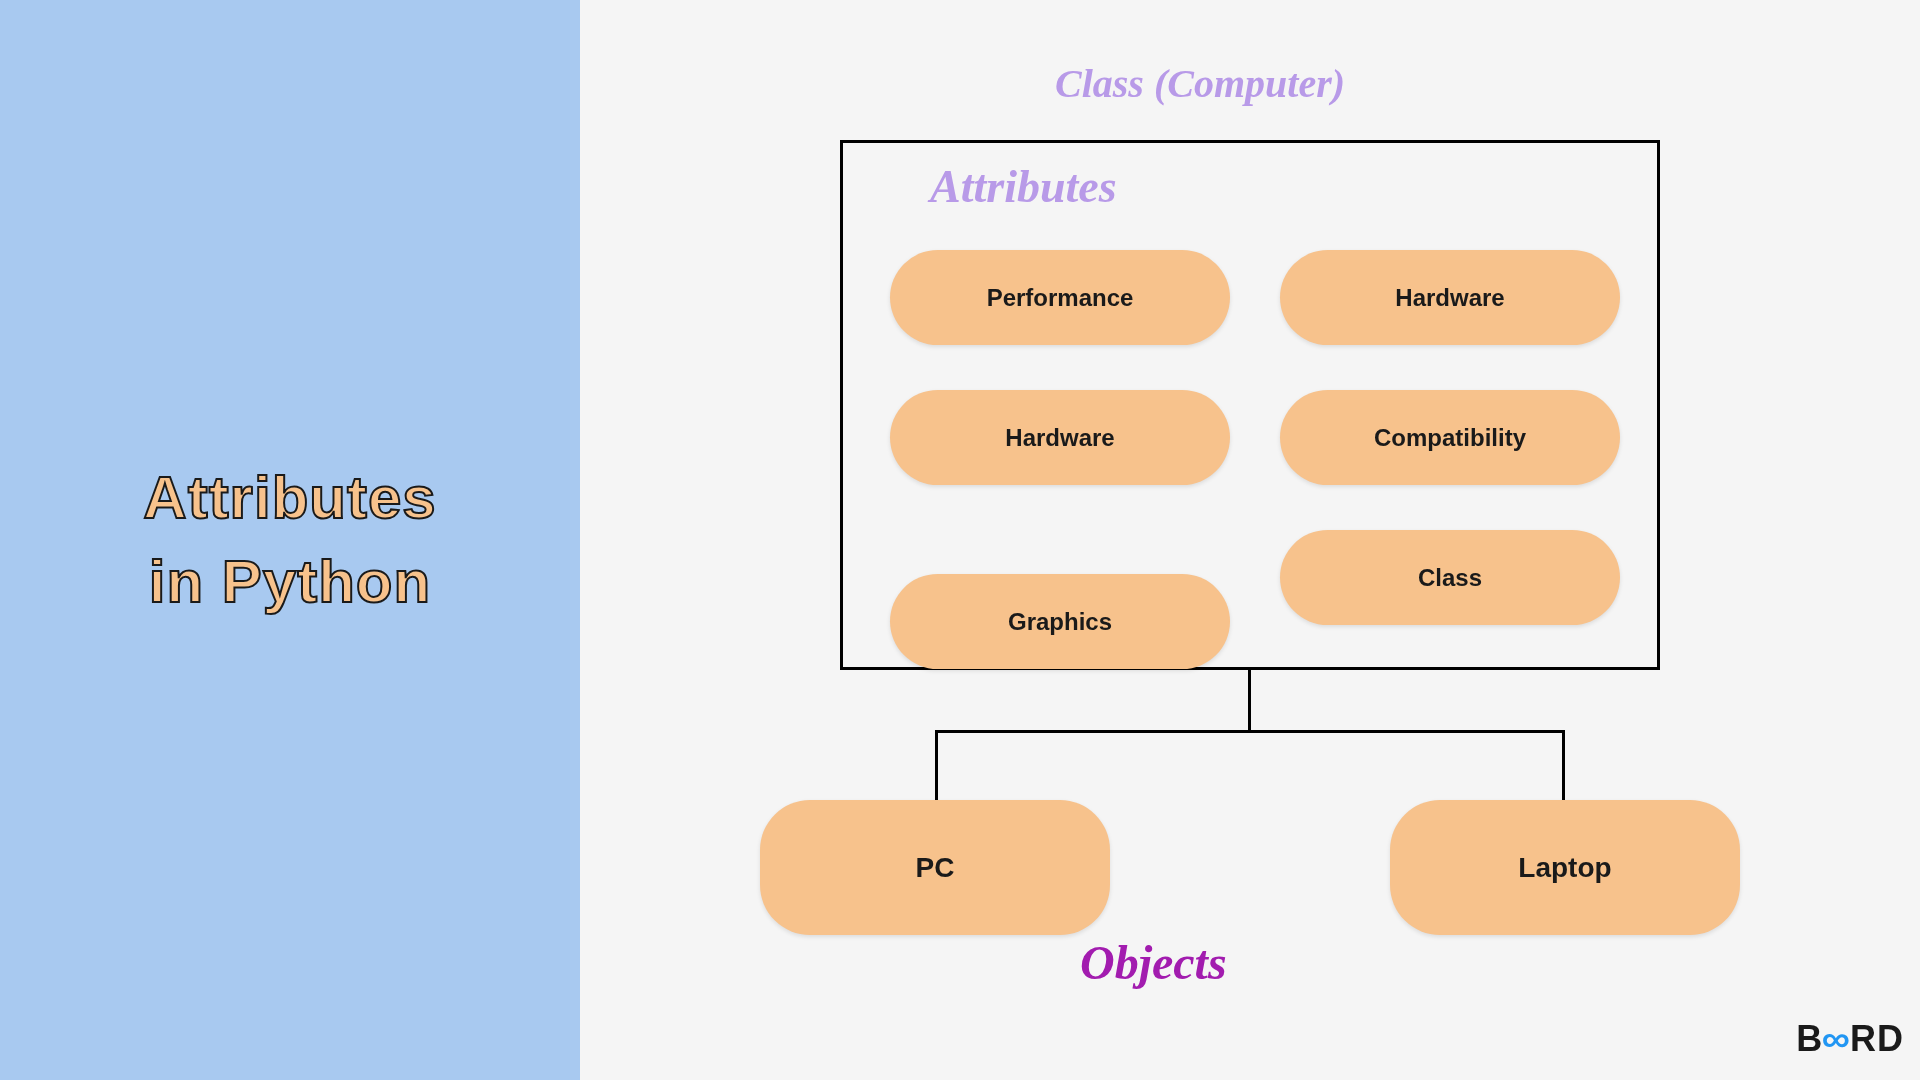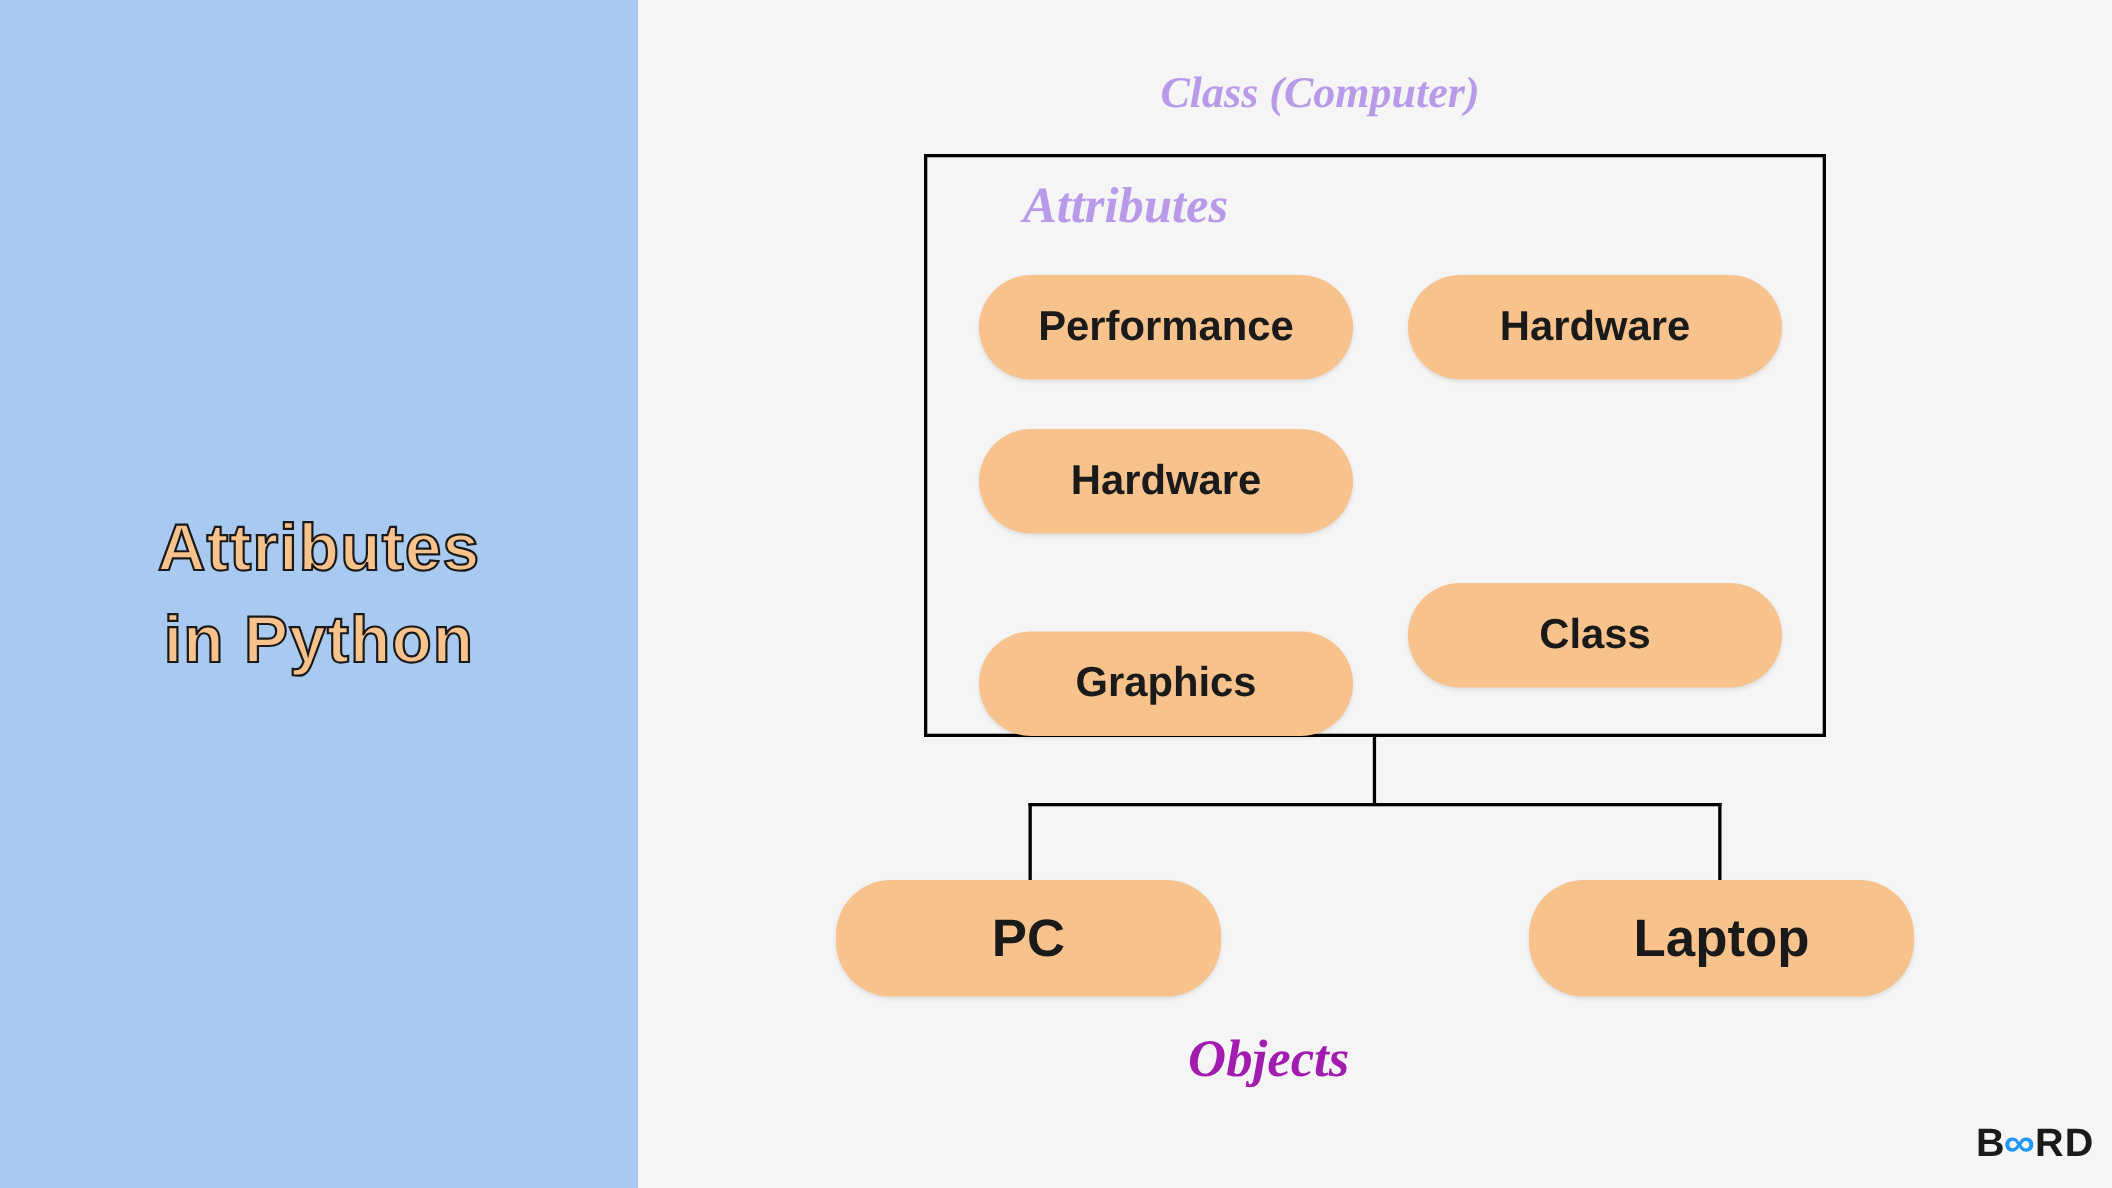--- a/index.html
+++ b/index.html
@@ -68,21 +68,21 @@
       color: #b89ae8;
       font-weight: 600;
     }
     .pill {
       position: absolute;
       background: #f7c28c;
       border-radius: 50px;
       display: flex;
       align-items: center;
       justify-content: center;
-      font-size: 38px;
+      font-size: 24px;
       font-weight: 700;
       color: #1a1a1a;
       box-shadow: 0 2px 4px rgba(0,0,0,0.1);
     }
     .attr-pill {
       width: 340px;
       height: 95px;
     }
     .pill-performance { top: 250px; left: 310px; }
     .pill-storage { top: 250px; left: 700px; }
@@ -119,22 +119,22 @@
       position: absolute;
       top: 730px;
       left: 982px;
       width: 3px;
       height: 70px;
       background: #000;
     }
     
     .obj-pill {
       width: 350px;
-      height: 106px;
-      font-size: 48px;
+      height: 135px;
+      font-size: 28px;
     }
     .pill-pc { top: 800px; left: 180px; }
     .pill-laptop { top: 800px; left: 810px; }
     
     .objects-label {
       position: absolute;
       top: 935px;
       left: 500px;
       font-size: 48px;
       font-family: 'Brush Script MT', cursive;
@@ -172,20 +172,21 @@
 <div class="right-panel">
   <div class="class-label">Class (Computer)</div>
 
   <div class="class-box"></div>
 
   <div class="attributes-label">Attributes</div>
 
   <div class="pill attr-pill pill-performance">Performance</div>
   <div class="pill attr-pill pill-storage">Hardware</div>
   <div class="pill attr-pill pill-hardware">Hardware</div>
+  <div class="pill attr-pill pill-compatibility">Compatibility</div>
   <div class="pill attr-pill pill-graphics">Graphics</div>
   <div class="pill attr-pill pill-brand">Class</div>
 
   <div class="connector-down"></div>
   <div class="connector-horizontal"></div>
   <div class="connector-left-down"></div>
   <div class="connector-right-down"></div>
 
   <div class="pill obj-pill pill-pc">PC</div>
   <div class="pill obj-pill pill-laptop">Laptop</div>

